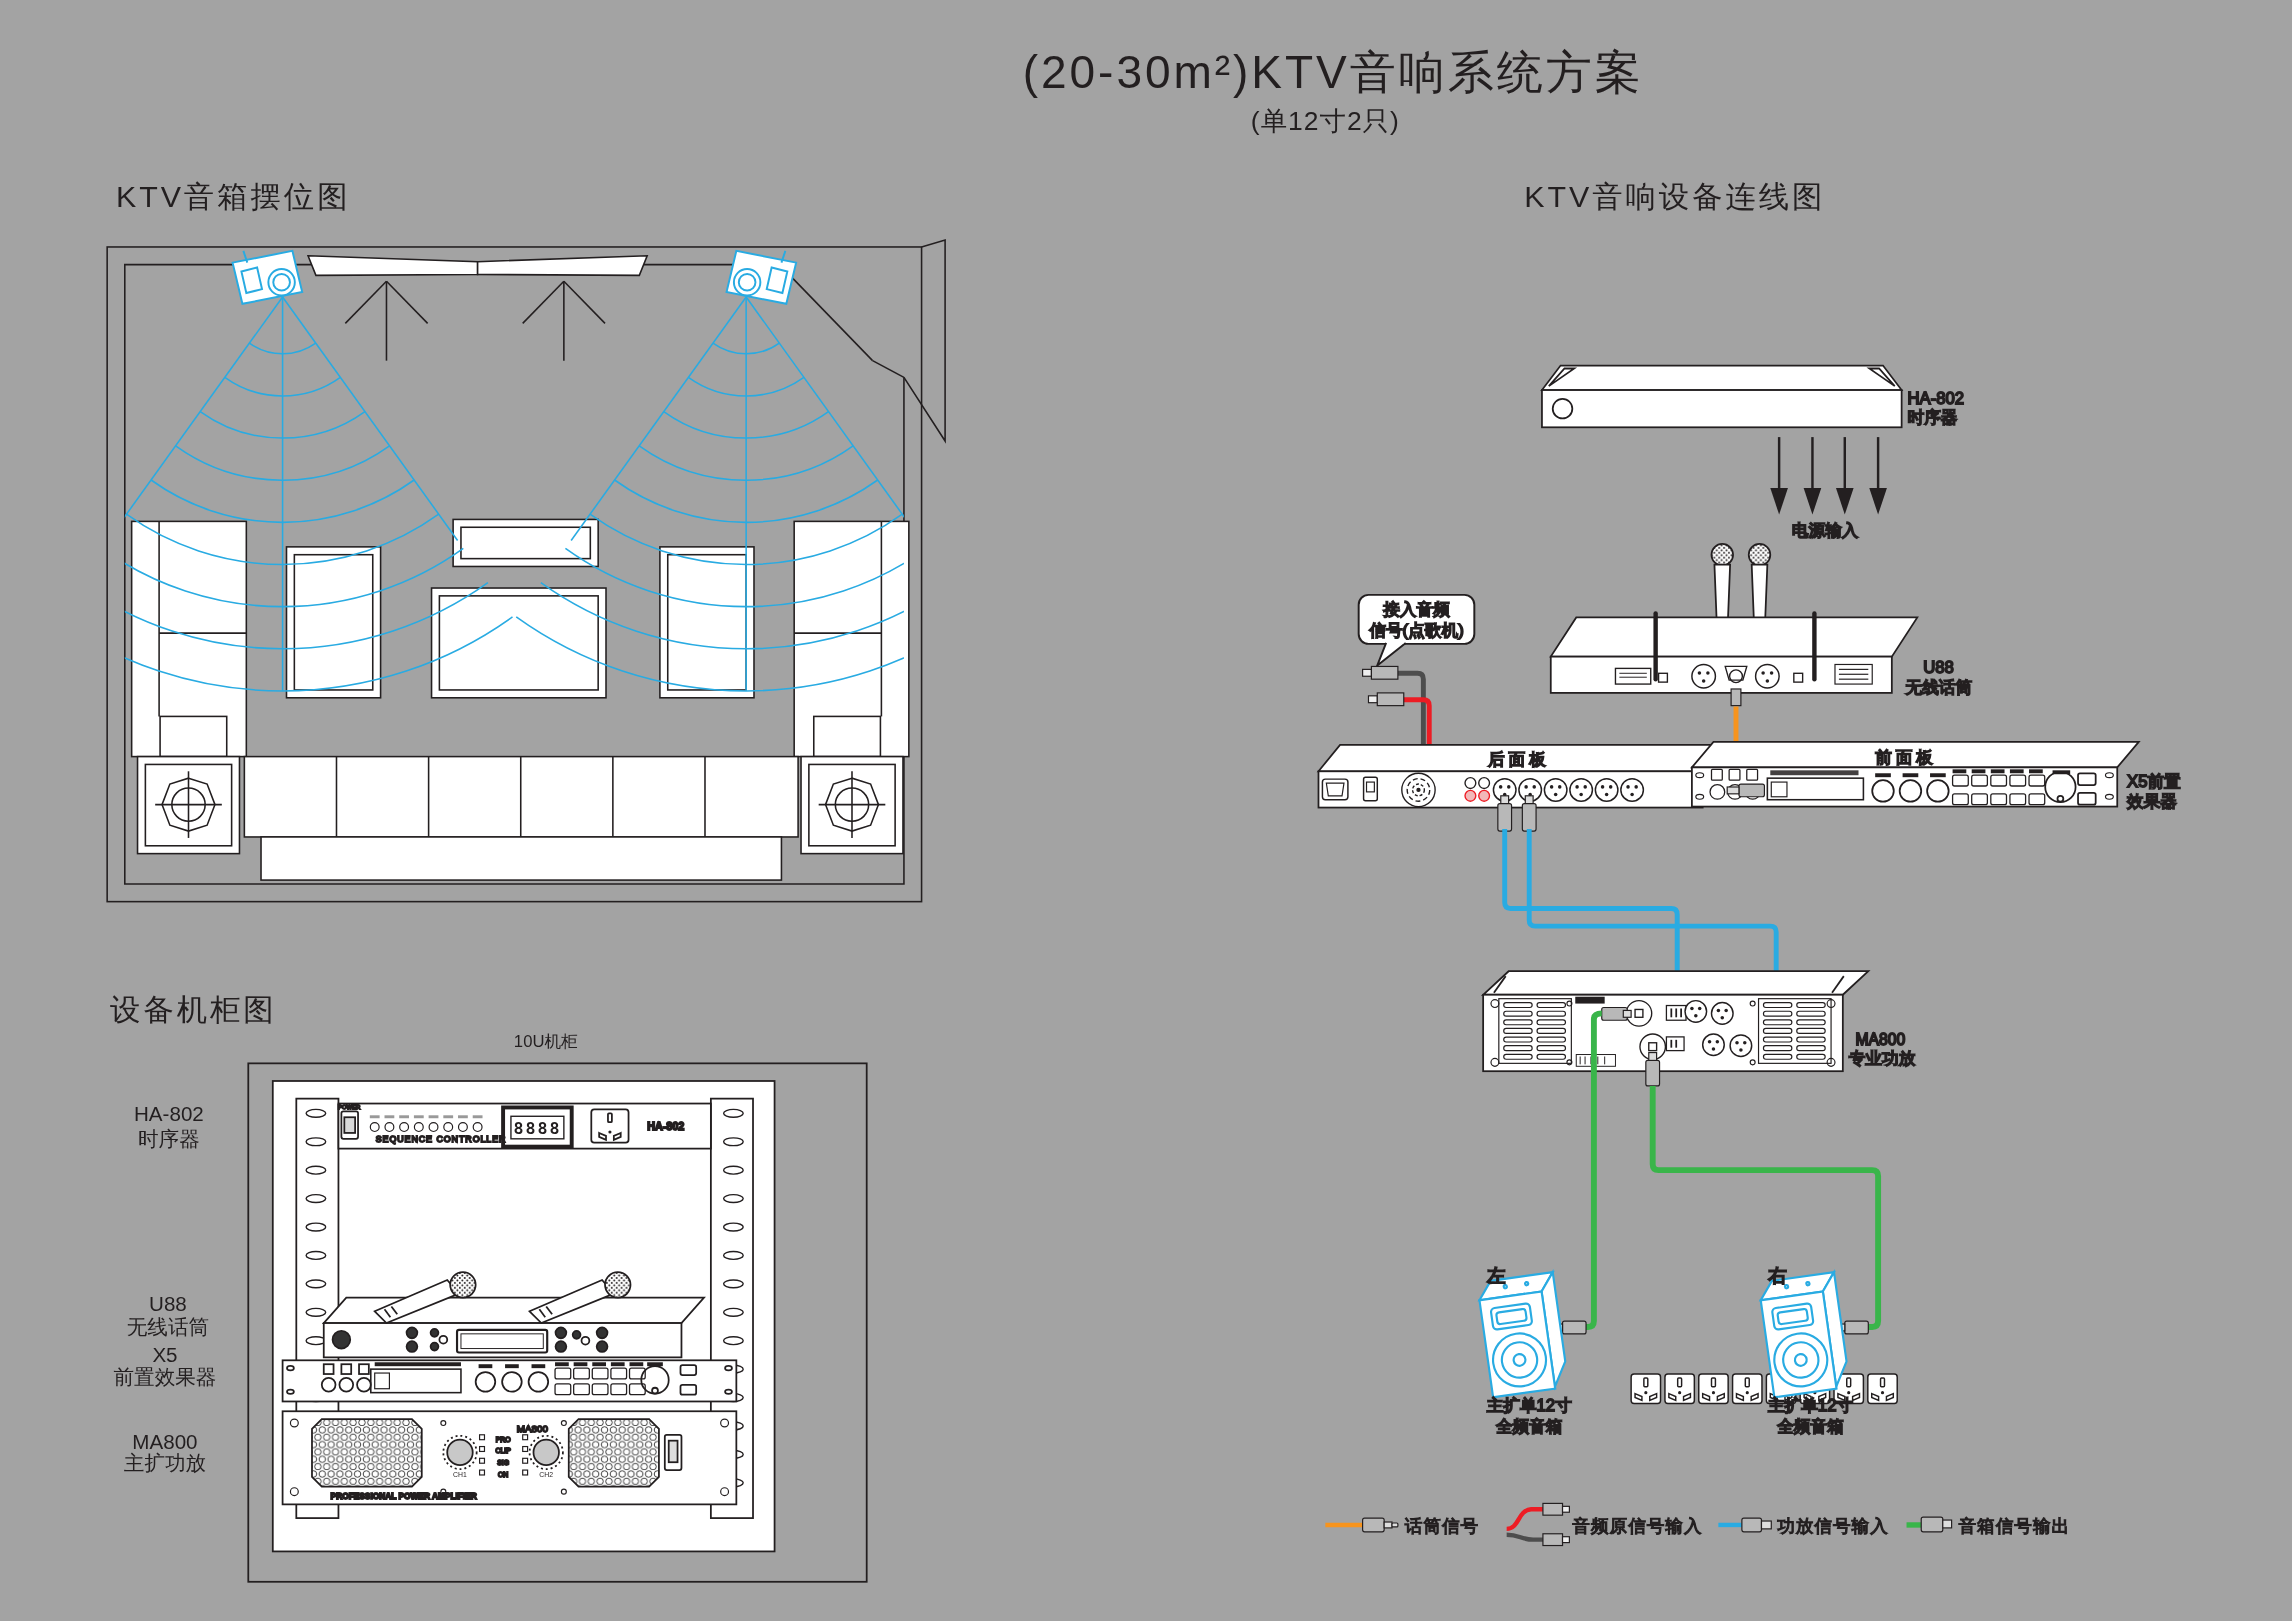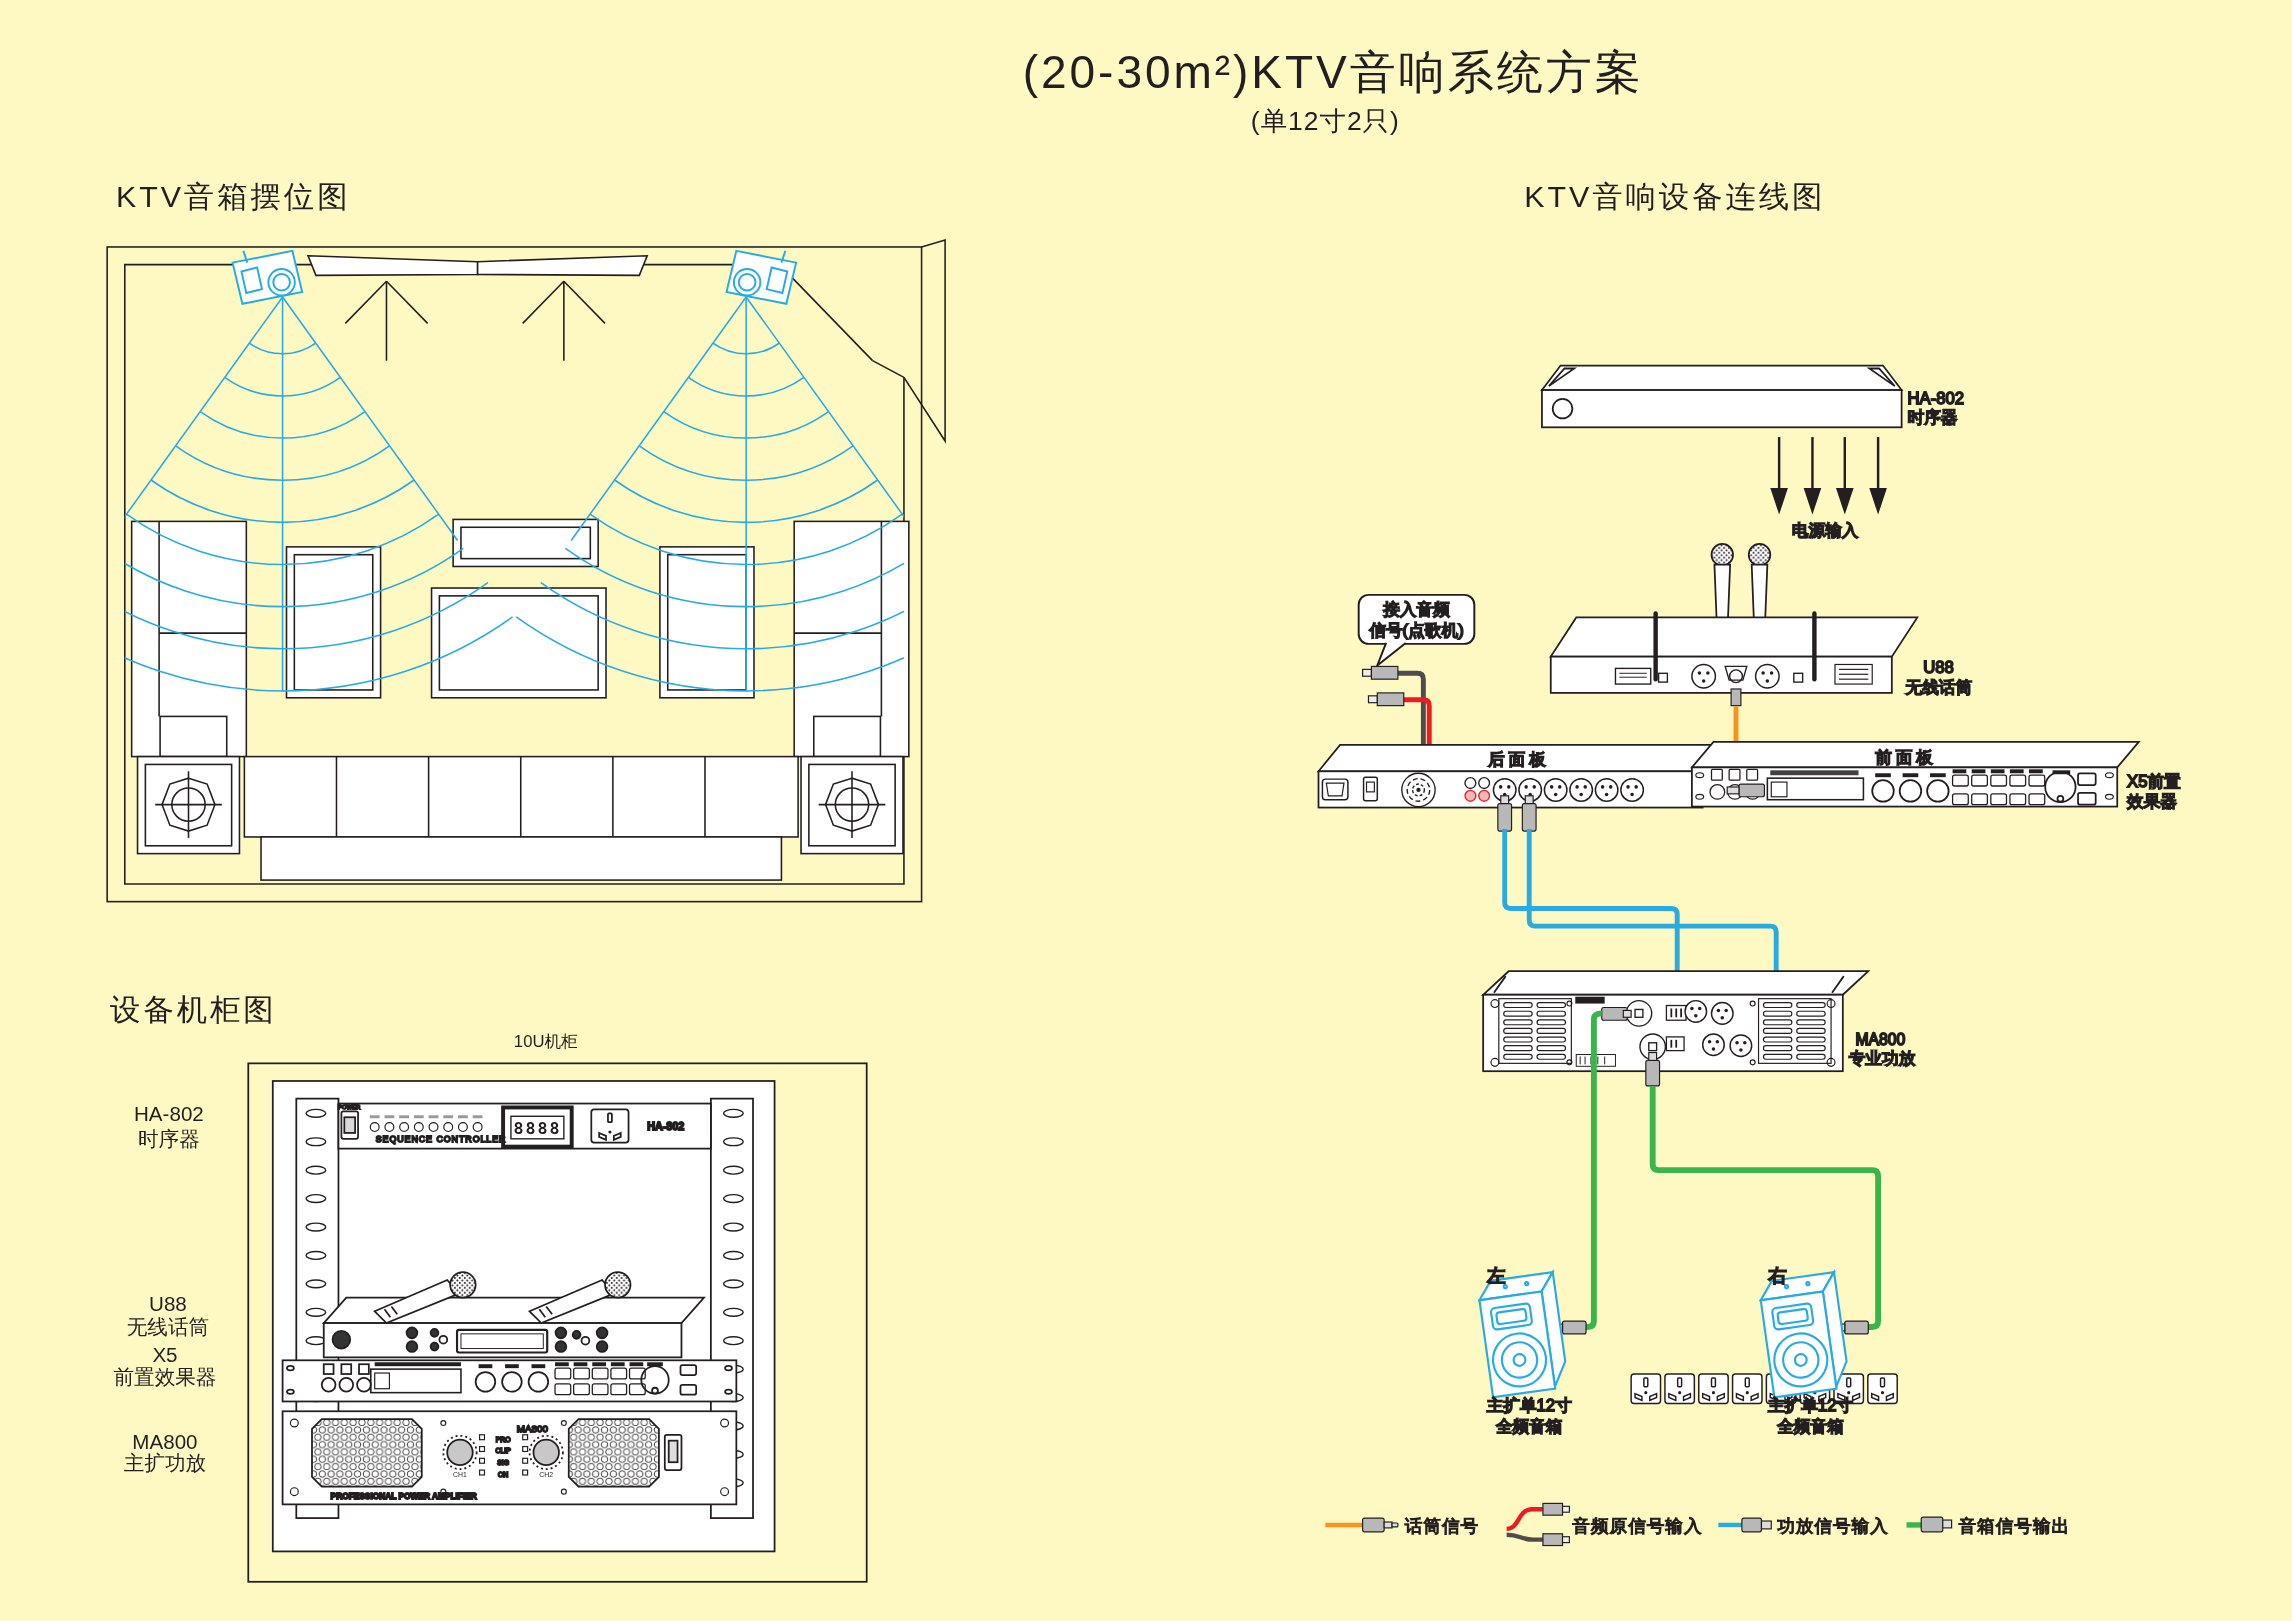--- a/index.html
+++ b/index.html
@@ -1,16 +1,16 @@
 <!DOCTYPE html>
 <html><head>
 <meta charset="utf-8">
 <style>
   html,body{margin:0;padding:0;background:#fff;}
-  .canvas{position:relative;width:2293px;height:1621px;background:#fef9c3;overflow:hidden;}
+  .canvas{position:relative;width:2293px;height:1621px;background:#a3a3a3;overflow:hidden;}
   svg{display:block;}
   text{font-family:"Liberation Sans","DejaVu Sans",sans-serif;fill:#231F20;}
   .h1{font-size:47px;letter-spacing:3px;}
   .h2{font-size:27px;letter-spacing:1px;}
   .h3{font-size:31px;letter-spacing:3px;}
   .lab{font-size:17px;}
   .lab2{font-size:21px;}
   .leg{font-size:18px;letter-spacing:1px;}
   .tiny{font-size:9px;letter-spacing:1px;}
   .seg{font-family:"DejaVu Sans Mono","Liberation Mono",monospace;font-weight:bold;}

